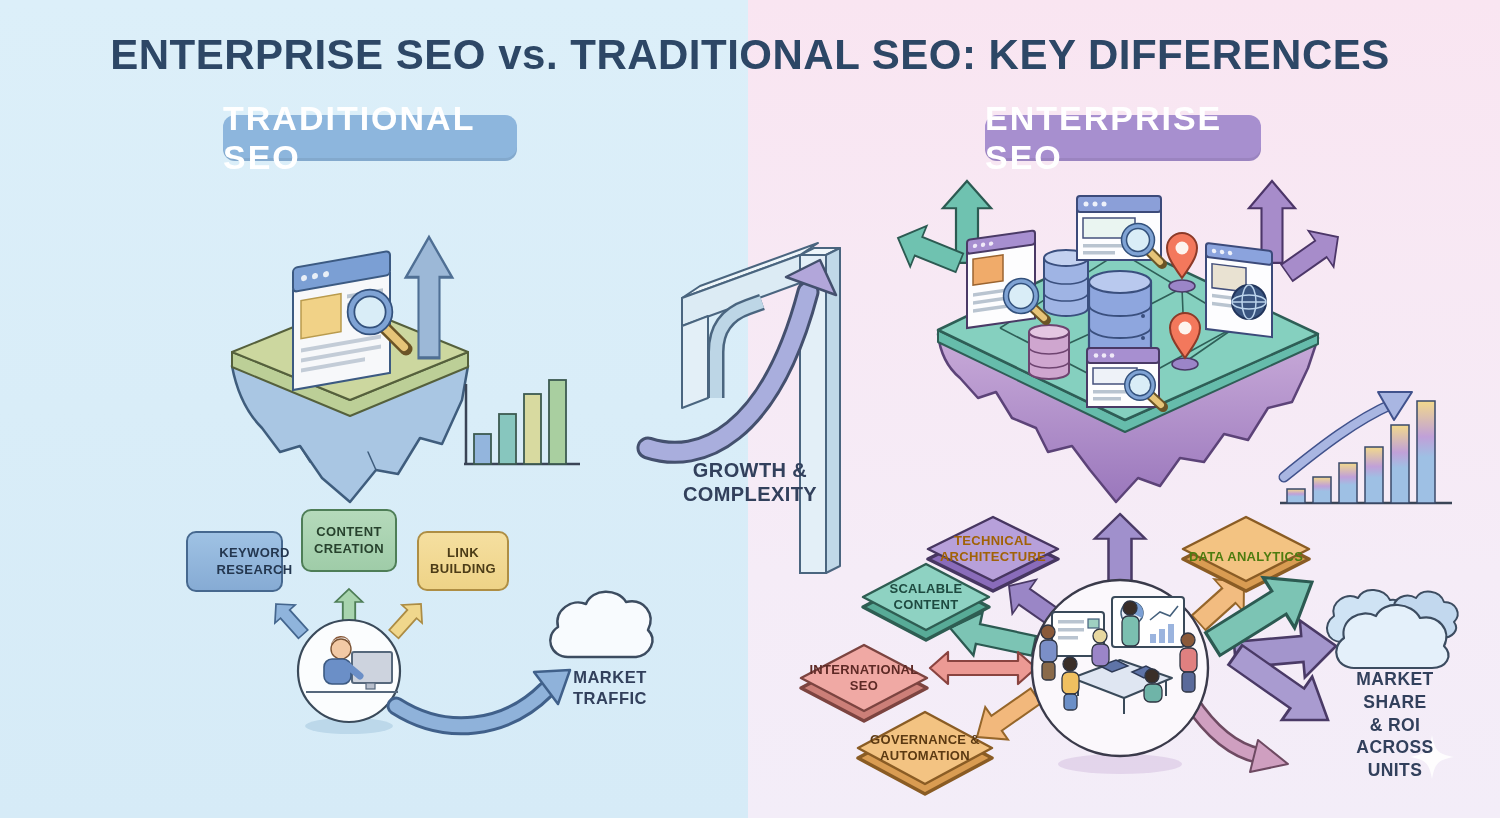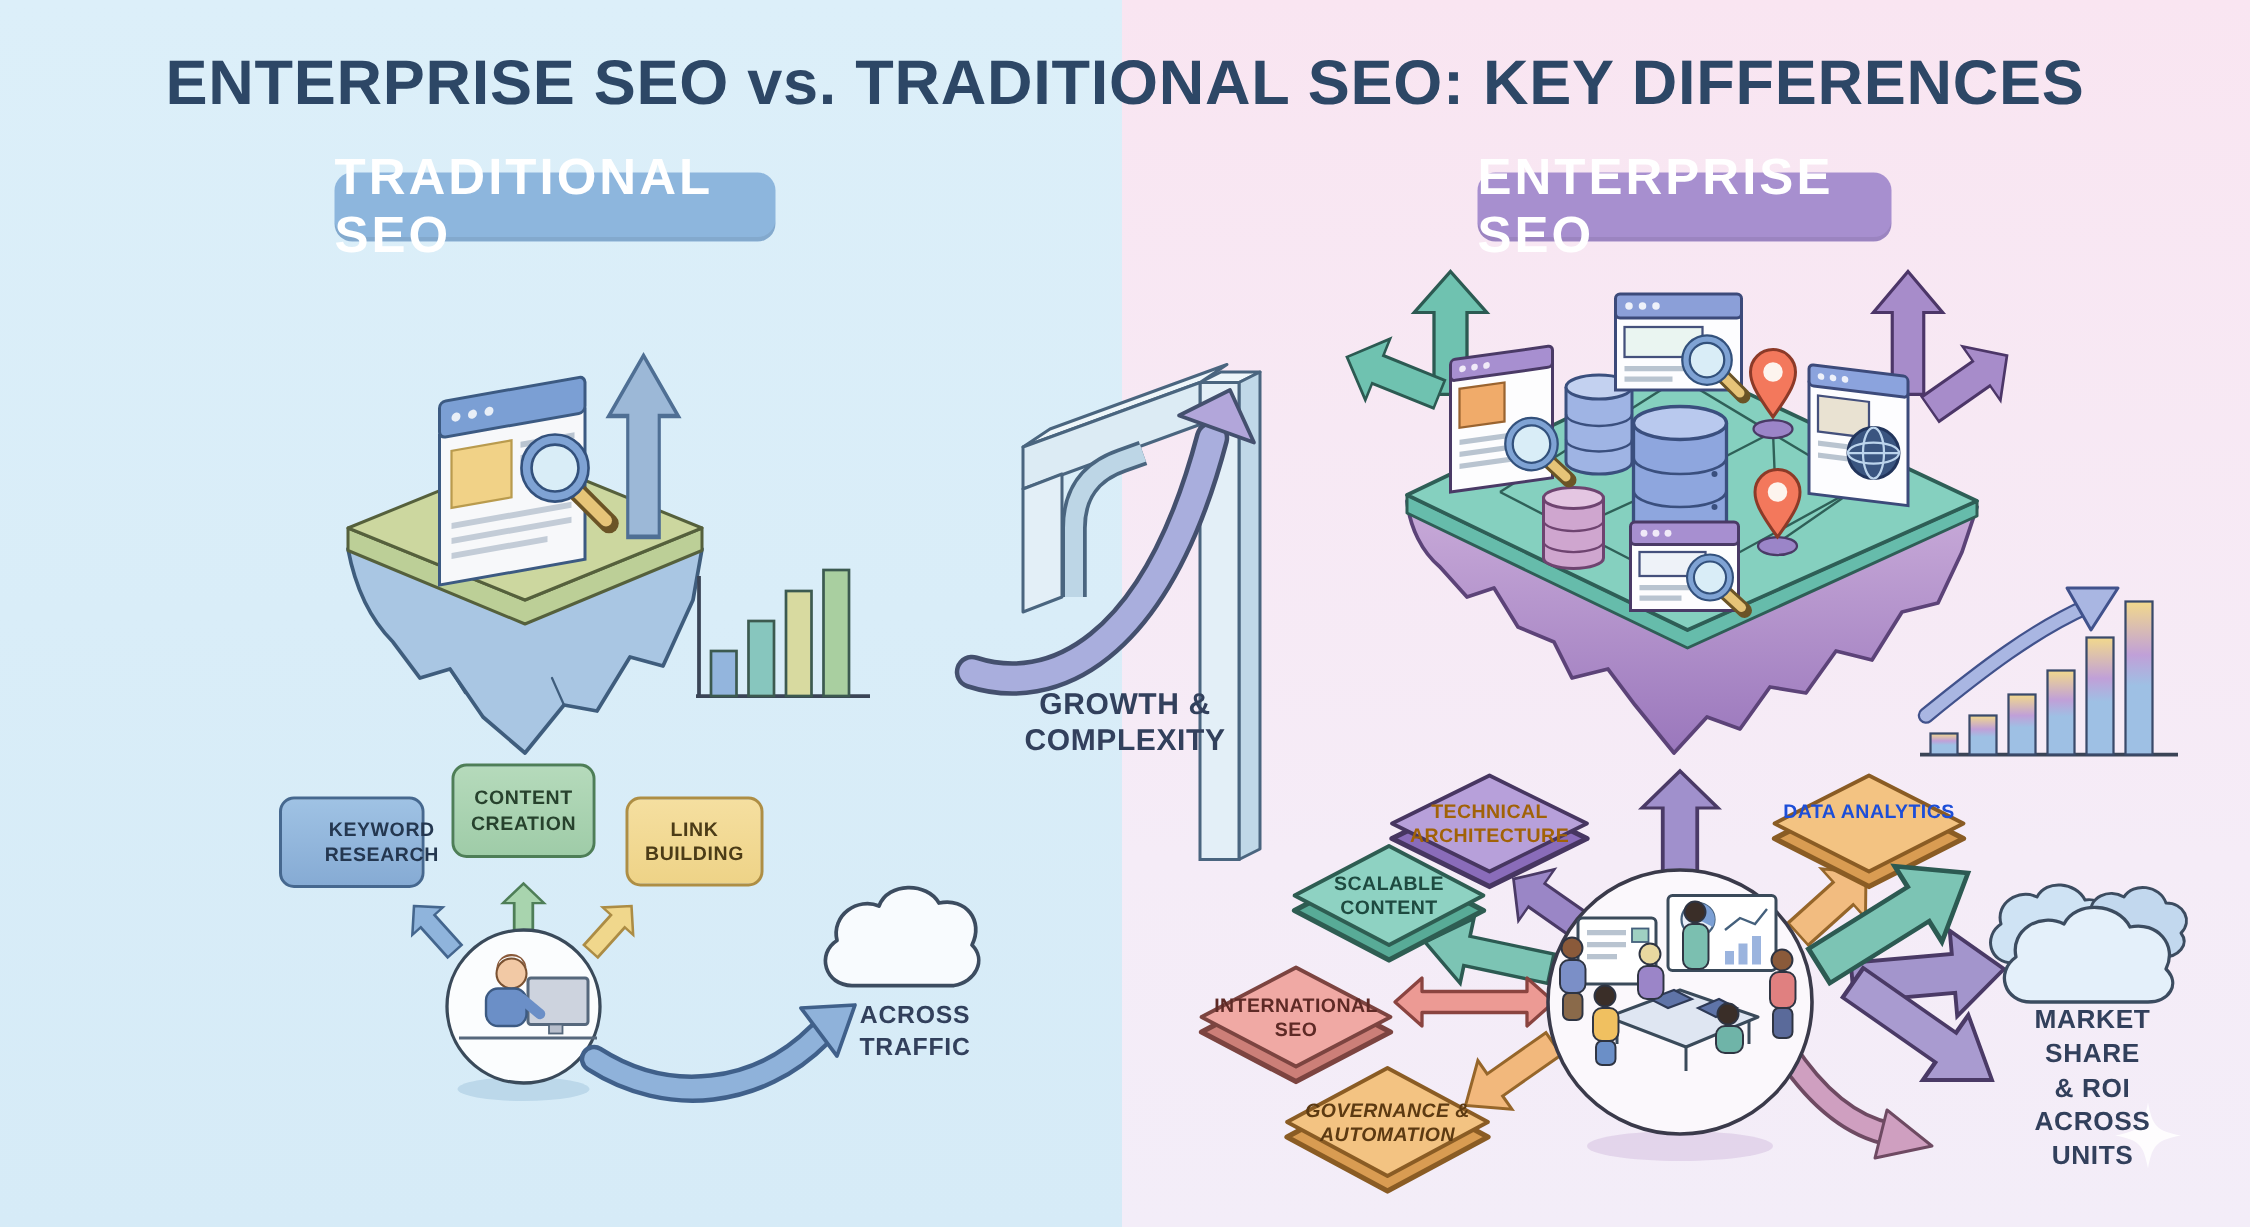--- a/index.html
+++ b/index.html
@@ -25,22 +25,22 @@
     background:linear-gradient(180deg,#9fc2e4,#86abd4);border-color:#46688f;color:#243750;padding-left:44px;}
   #box-content{left:301px;top:509px;width:96px;height:63px;
     background:linear-gradient(180deg,#b5dabb,#9fcca8);border-color:#4e7e57;color:#27422d;}
   #box-link{left:417px;top:531px;width:92px;height:60px;
     background:linear-gradient(180deg,#f5dfa0,#eed387);border-color:#ae8e44;color:#4c3c17;}
   .tilelabel{position:absolute;z-index:5;transform:translate(-50%,-50%);width:132px;
     text-align:center;font-weight:700;font-size:13px;line-height:1.2;letter-spacing:.3px;}
   #tile-tech{left:993px;top:549px;color:#a16207;}
   #tile-scal{left:926px;top:597px;color:#1e4a40;}
   #tile-intl{left:864px;top:678px;color:#5e2a26;}
-  #tile-gov{left:925px;top:748px;color:#5c3a12;font-style:italic;}
-  #tile-data{left:1246px;top:541px;color:#1d4ed8;}
+  #tile-gov{left:925px;top:748px;color:#5c3a12;}
+  #tile-data{left:1246px;top:557px;color:#4d7c0f;}
   .caption{position:absolute;z-index:5;transform:translateX(-50%);text-align:center;
     font-weight:800;color:#32405c;}
   #cap-growth{left:750px;top:459px;font-size:20px;line-height:1.18;letter-spacing:.4px;}
   #cap-organic{left:610px;top:667px;font-size:16.5px;line-height:1.3;letter-spacing:.5px;}
   #cap-market{left:1395px;top:668px;font-size:17.5px;line-height:1.3;letter-spacing:.4px;}
   .caption span{display:block;}
   svg .ln{stroke-linejoin:round;stroke-linecap:round;}
 </style>
 </head>
 <body>
@@ -361,21 +361,21 @@
   <div class="txt" id="title">ENTERPRISE SEO vs. TRADITIONAL SEO: KEY DIFFERENCES</div>
 
   <div class="badge" id="badge-trad">TRADITIONAL SEO</div>
   <div class="badge" id="badge-ent">ENTERPRISE SEO</div>
 
   <div class="tacticbox" id="box-keyword">KEYWORD RESEARCH</div>
   <div class="tacticbox" id="box-content">CONTENT CREATION</div>
   <div class="tacticbox" id="box-link">LINK BUILDING</div>
 
   <div class="caption" id="cap-organic">
-    <span>ACROSS</span>
+    <span>MARKET</span>
     <span>TRAFFIC</span>
   </div>
 
   <div class="caption" id="cap-growth">
     <span>GROWTH &amp;</span>
     <span>COMPLEXITY</span>
   </div>
 
   <div class="tilelabel" id="tile-tech">TECHNICAL ARCHITECTURE</div>
   <div class="tilelabel" id="tile-scal">SCALABLE CONTENT</div>

